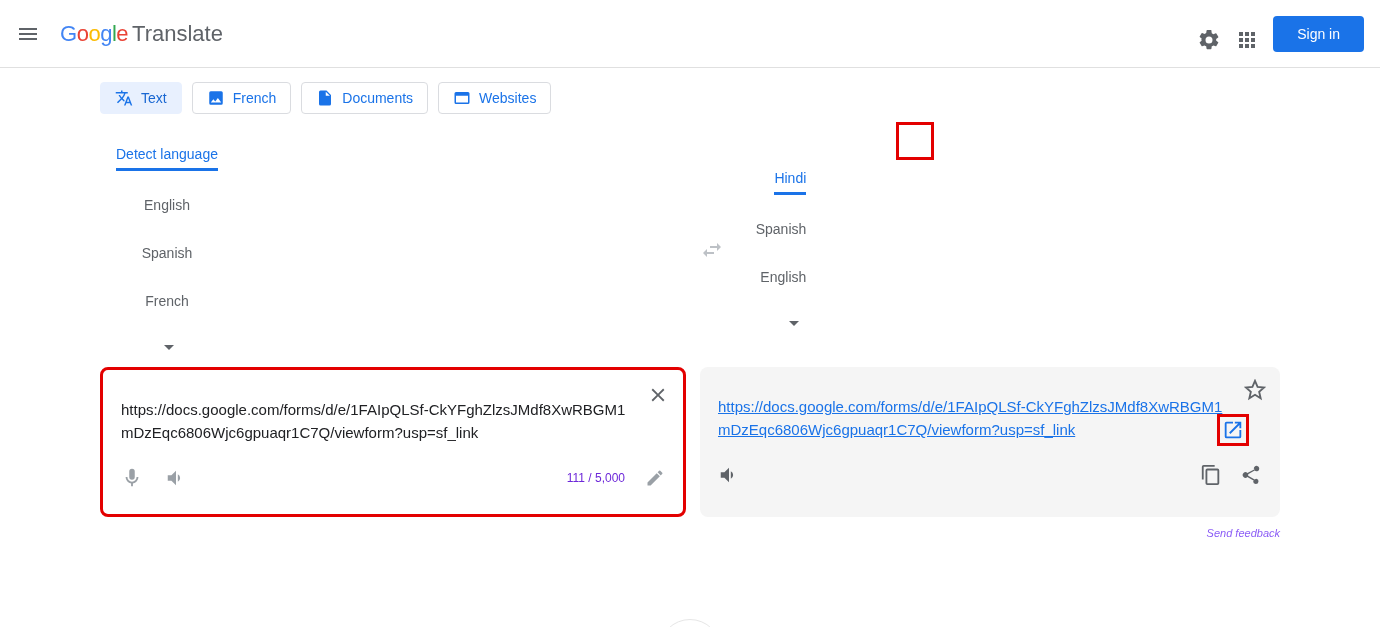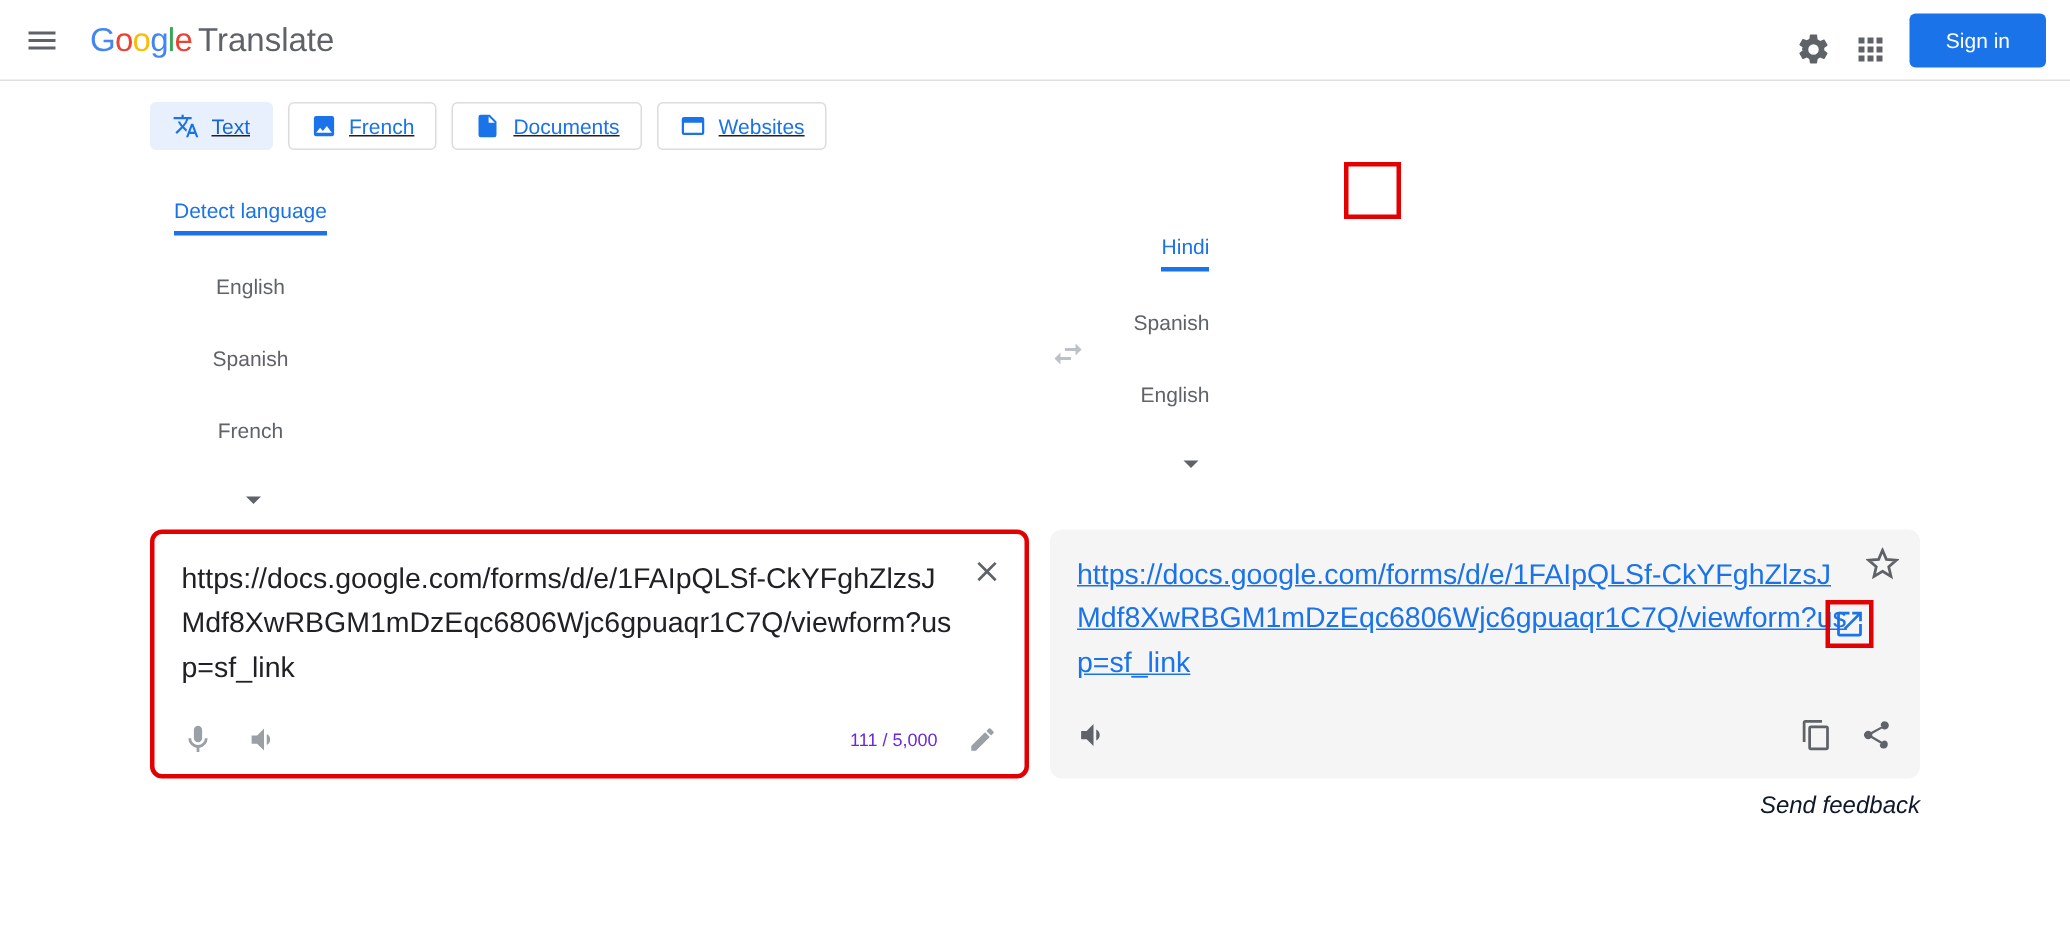--- a/index.html
+++ b/index.html
@@ -1,53 +1,53 @@
 <!DOCTYPE html>
 <html><head>
 <meta charset="utf-8">
 <style>
 * { margin:0; padding:0; box-sizing:border-box; font-family:Arial,sans-serif; }
 body { width:1380px; height:627px; background:#fff; color:#202124; }
-.topbar { height:54px; display:flex; align-items:center; padding:0 16px; border-bottom:1px solid #e0e0e0; }
+.topbar { height:68px; display:flex; align-items:center; padding:0 16px; border-bottom:1px solid #e0e0e0; }
 .menu-btn { width:24px; height:24px; cursor:pointer; margin-right:20px; fill:#5f6368; }
 .logo { display:flex; align-items:center; font-size:22px; }
 .logo .t { color:#5f6368; margin-left:4px; font-weight:400; }
 .gtext { font-weight:500; letter-spacing:-0.5px; }
 .flex1 { flex:1; }
 .topicons { display:flex; align-items:flex-end; gap:14px; }
 .icon24 { width:24px; height:24px; fill:#5f6368; cursor:pointer; }
 .signin { background:#1a73e8; color:#fff; border:none; border-radius:4px; padding:10px 24px; font-size:14px; font-weight:500; cursor:pointer; }
 .main { padding:14px 100px 0 100px; }
-.modes { display:flex; gap:10px; margin-bottom:18px;text-decoration:underline; }
+.modes { display:flex; gap:10px; margin-bottom:18px; }
 .mode { display:flex; align-items:center; gap:8px; border:1px solid #dadce0; border-radius:4px; padding:6px 14px; font-size:14px; color:#1a73e8; cursor:pointer; }
 .mode.active { background:#e8f0fe; border-color:#e8f0fe; color:#1967d2; font-weight:500; }
 .mode-icon { width:18px; height:18px; fill:#1a73e8; }
 .langrow { display:flex; align-items:center; position:relative; }
 .langlist { display:flex; align-items:center; gap:20px; padding:8px 16px; font-size:14px; color:#5f6368;flex-direction:column; }
 .langlist .lang { cursor:pointer; padding:6px 0; }
 .langlist .lang.active { color:#1a73e8; font-weight:500; border-bottom:3px solid #1a73e8; }
 .langlist .drop { width:24px; height:24px; fill:#5f6368; cursor:pointer; margin-left:4px; }
 .swap { width:24px; height:24px; fill:#bdc1c6; margin:0 8px; cursor:pointer; }
 .boxes { display:flex; gap:14px; }
 .box { flex:1; border-radius:8px; position:relative; padding:16px 18px 12px 18px; min-height:150px; }
 .box.left { border:3px solid #e30000; background:#fff; }
 .box.right { background:#f5f5f5; }
-.box .text { font-size:19px; line-height:1.55; color:#202124; word-break:break-all; white-space:pre-wrap; padding-right:30px;}
+.box .text { font-size:15px; line-height:1.55; color:#202124; word-break:break-all; white-space:pre-wrap; padding-right:30px;margin-top:12px;}
 .box.right .text a { color:#1a73e8; text-decoration:underline; }
 .box .close { position:absolute; top:14px; right:14px; width:22px; height:22px; fill:#5f6368; cursor:pointer; }
 .box .star { position:absolute; top:12px; right:14px; width:22px; height:22px; fill:#5f6368; cursor:pointer; }
 .box.right .open { position:absolute; top:52px; right:36px; width:22px; height:22px; cursor:pointer; outline:3px solid #e30000; outline-offset:2px; }
 .box.right .open svg { fill:#1a73e8; }
 .box-footer { display:flex; align-items:center; margin-top:22px; }
 .box-footer .ficon { width:22px; height:22px; fill:#9aa0a6; margin-right:22px; cursor:pointer; }
 .box-footer .count { margin-left:auto; font-size:12px; color:#6d28d9; margin-right:20px; }
 .box-footer .edit { width:20px; height:20px; fill:#9aa0a6; cursor:pointer; }
 .box-footer .ricon { width:22px; height:22px; fill:#5f6368; cursor:pointer; margin-left:auto; }
 .box-footer .ricon2 { width:22px; height:22px; fill:#5f6368; cursor:pointer; margin-left:18px; }
-.feedback { text-align:right; font-size:16px; font-style:italic; color:#0f172a; margin-top:10px; cursor:pointer; }
+.feedback { text-align:right; font-size:11px; font-style:italic; color:#8b5cf6; margin-top:10px; cursor:pointer; }
 .redbox-drop { position:absolute; left:796px; top:-10px; width:38px; height:38px; border:3px solid #e30000; pointer-events:none; }
 .bottom { display:flex; justify-content:center; gap:80px; margin-top:80px; }
 .bitem { text-align:left; cursor:pointer; }
 .bcircle { width:62px; height:62px; border:1px solid #e6e6e6; border-radius:50%; display:flex; align-items:center; justify-content:center; margin:0 auto 12px; }
 .bcircle svg { width:26px; height:26px; fill:#5f6368; }
 .blabel { font-size:14px; color:#5f6368; }
 </style>
 </head>
 <body>
 

